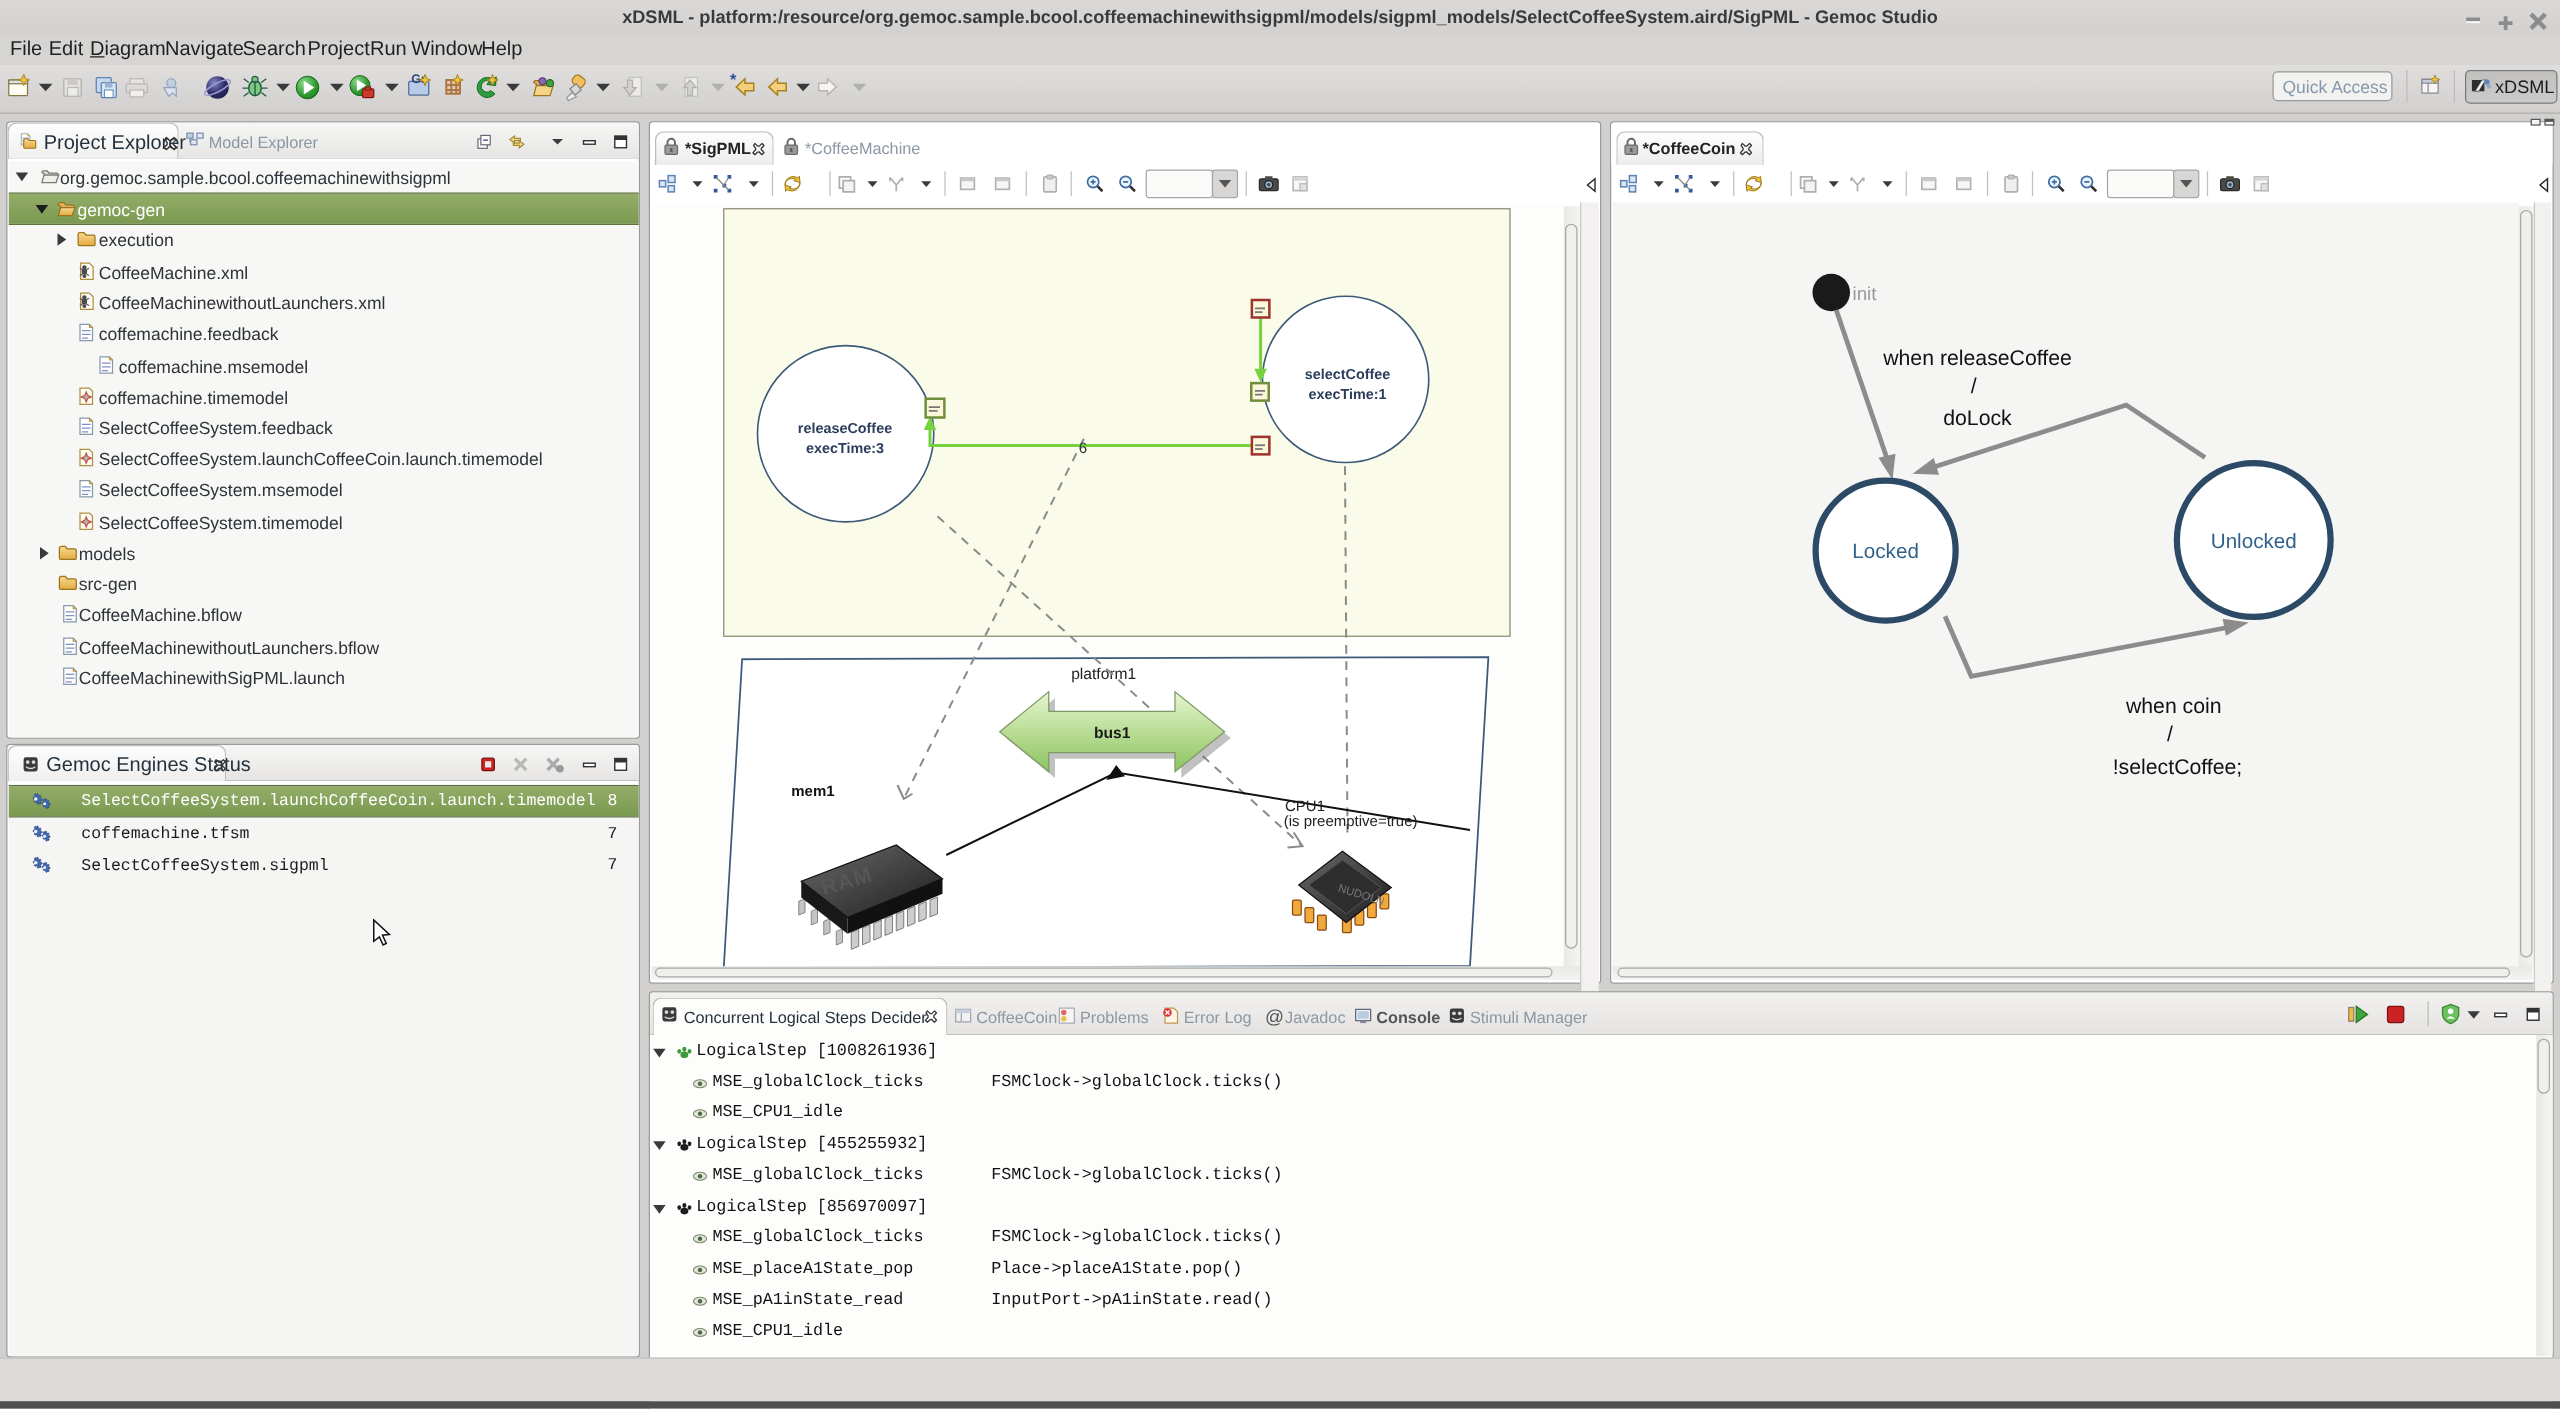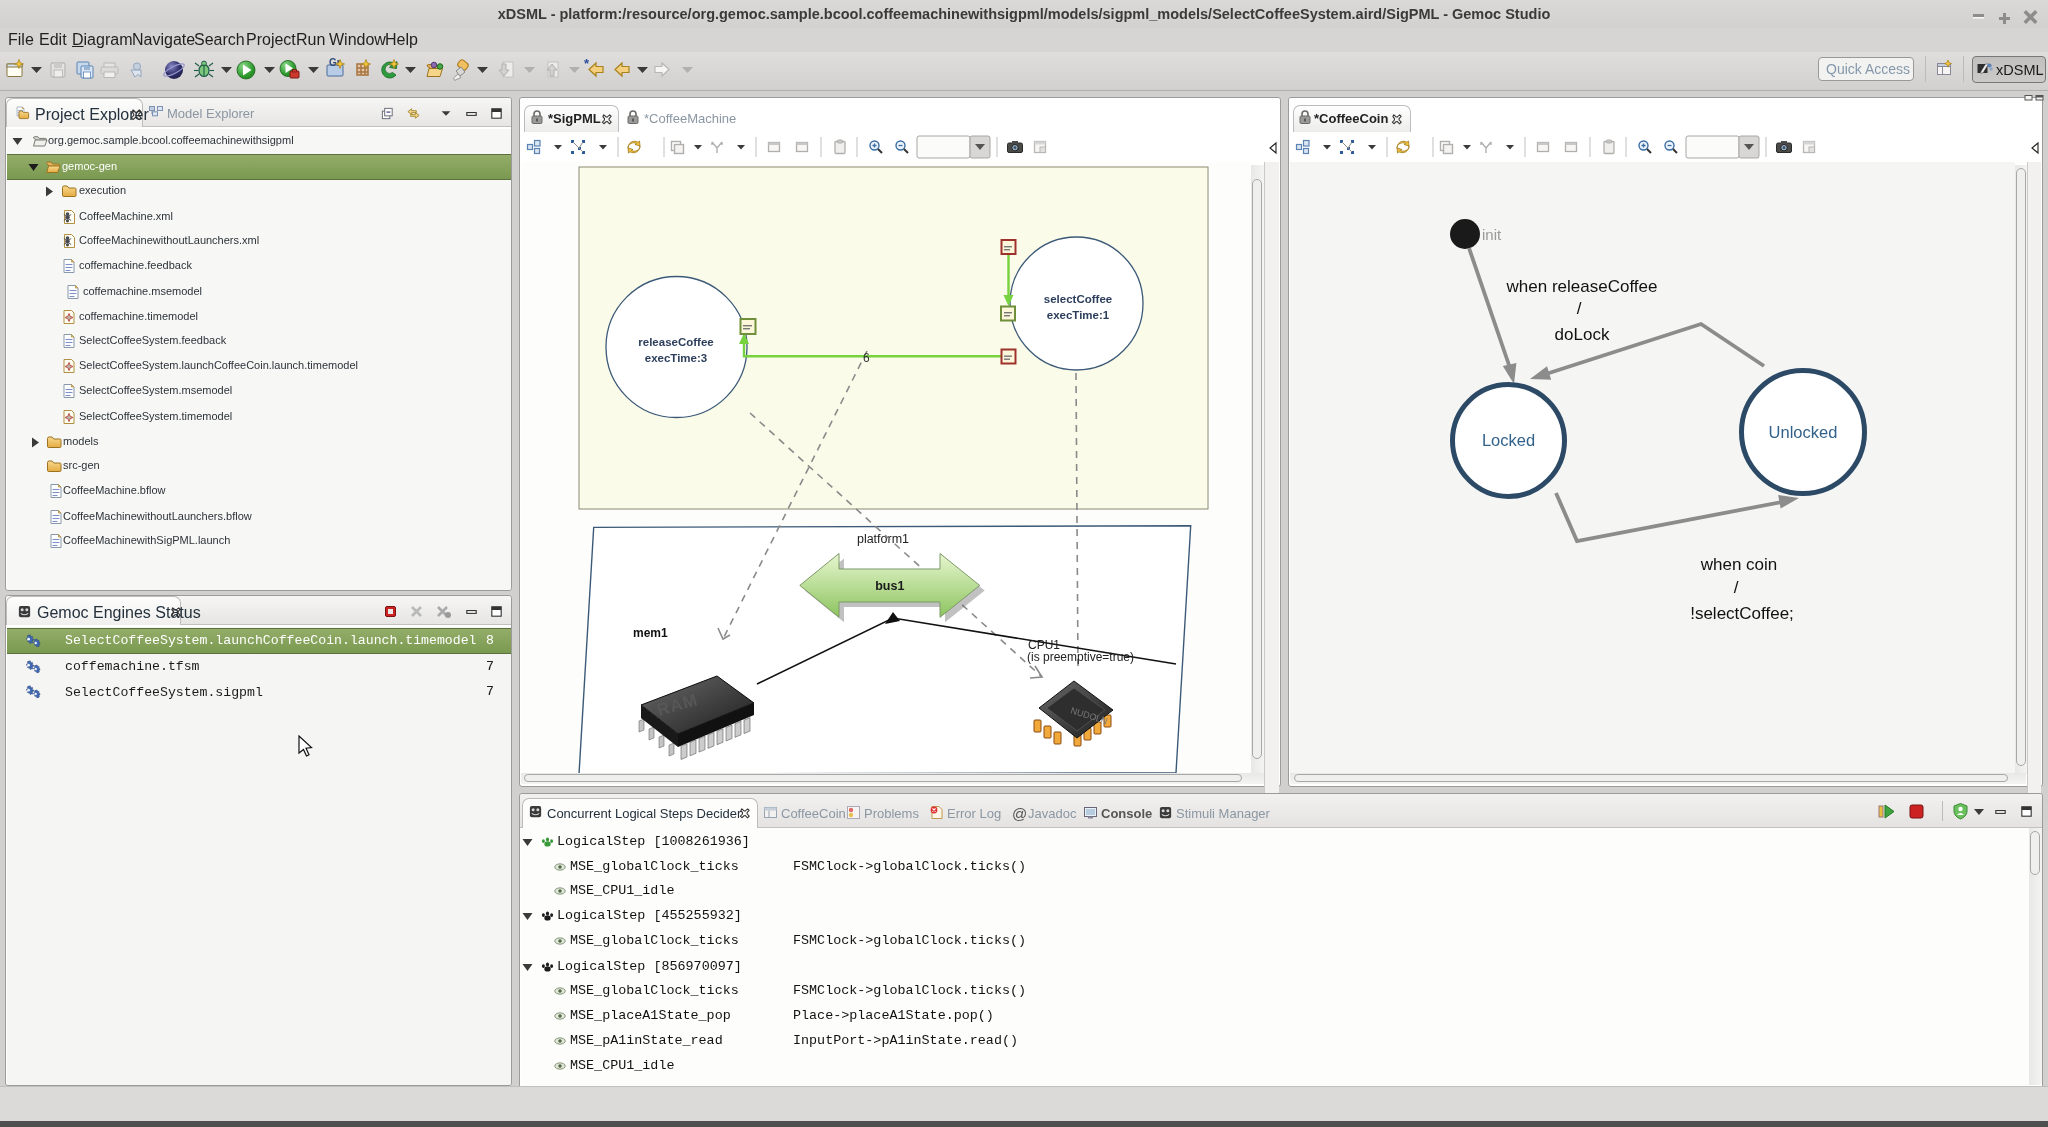--- a/index.html
+++ b/index.html
@@ -16,21 +16,21 @@
 #xdsml-btn{left:1972px;top:56px;width:74px;height:27px;border:1px solid #777;border-radius:4px;background:linear-gradient(#c2c0be,#cccac8);font-size:14.5px;color:#1a1a1a;padding:5px 0 0 23px}
 
 .panel{position:absolute;background:#fff;border:1px solid #9b9b9b;border-radius:3px}
 .vtabrow{position:absolute;left:0;top:0;right:0;height:29px;background:linear-gradient(#f6f6f5,#e6e5e3);border-bottom:1px solid #c2c1bf;border-radius:3px 3px 0 0}
 .vtab-active{position:absolute;background:linear-gradient(#fdfdfd,#f0efee);border:1px solid #bdbcba;border-bottom:none;border-radius:7px 7px 0 0;height:29px;top:0}
 .tabtxt{font-size:16px;color:#24313d;position:absolute;top:8px;white-space:nowrap}
 .tabtxt-in{font-size:13px;color:#8b97a3;position:absolute;top:8px;white-space:nowrap}
 
 #pexp{left:5px;top:97px;width:507px;height:494px}
 #pexp-body{position:absolute;left:1px;top:31px;width:504px;height:461px;background:#f7f7f6;border-radius:0 0 3px 3px}
-.trow{position:absolute;height:25px;white-space:nowrap;font-size:11px;color:#2d3339}
+.trow{position:absolute;height:25px;white-space:nowrap;font-size:14px;color:#2d3339}
 .trow span{position:absolute;top:5px}
 #gemoc-sel{position:absolute;left:0px;top:25px;width:504px;height:26px;background:linear-gradient(#93ad69,#7a9950);border-top:1px solid #5d7040;border-bottom:1px solid #5d7040;}
 
 #geng{left:5px;top:595px;width:507px;height:491px}
 #geng-body{position:absolute;left:1px;top:31px;width:504px;height:458px;background:#f5f5f4;border-radius:0 0 3px 3px}
 .grow{position:absolute;height:25px;white-space:nowrap;font-family:"Liberation Mono",monospace;font-size:13.2px;color:#1c1c1c}
 #geng-sel{position:absolute;left:0;top:1px;width:504px;height:26px;background:linear-gradient(#93ad69,#7a9950);border-top:1px solid #5d7040;border-bottom:1px solid #5d7040}
 
 #edc{left:519px;top:97px;width:762px;height:690px}
 #edr{left:1288px;top:97px;width:755px;height:690px}
@@ -398,21 +398,21 @@
           <use href="#i-xml"></use>
         </svg>
         <span style="left:72px">CoffeeMachinewithoutLaunchers.xml</span>
       </div>
     <div class="trow" style="left:0;top:125px;width:488px">
         <svg class="abs" style="left:54px;top:4px" width="16" height="16">
           <use href="#i-doc"></use>
         </svg>
         <span style="left:72px">coffemachine.feedback</span>
       </div>
-    <div class="trow" style="left:4px;top:151px;width:504px">
+    <div class="trow" style="left:16px;top:151px;width:504px">
         <svg class="abs" style="left:54px;top:4px" width="16" height="16">
           <use href="#i-doc"></use>
         </svg>
         <span style="left:72px">coffemachine.msemodel</span>
       </div>
     <div class="trow" style="left:0;top:176px;width:504px">
         <svg class="abs" style="left:54px;top:4px" width="16" height="16">
           <use href="#i-time"></use>
         </svg>
         <span style="left:72px">coffemachine.timemodel</span>

